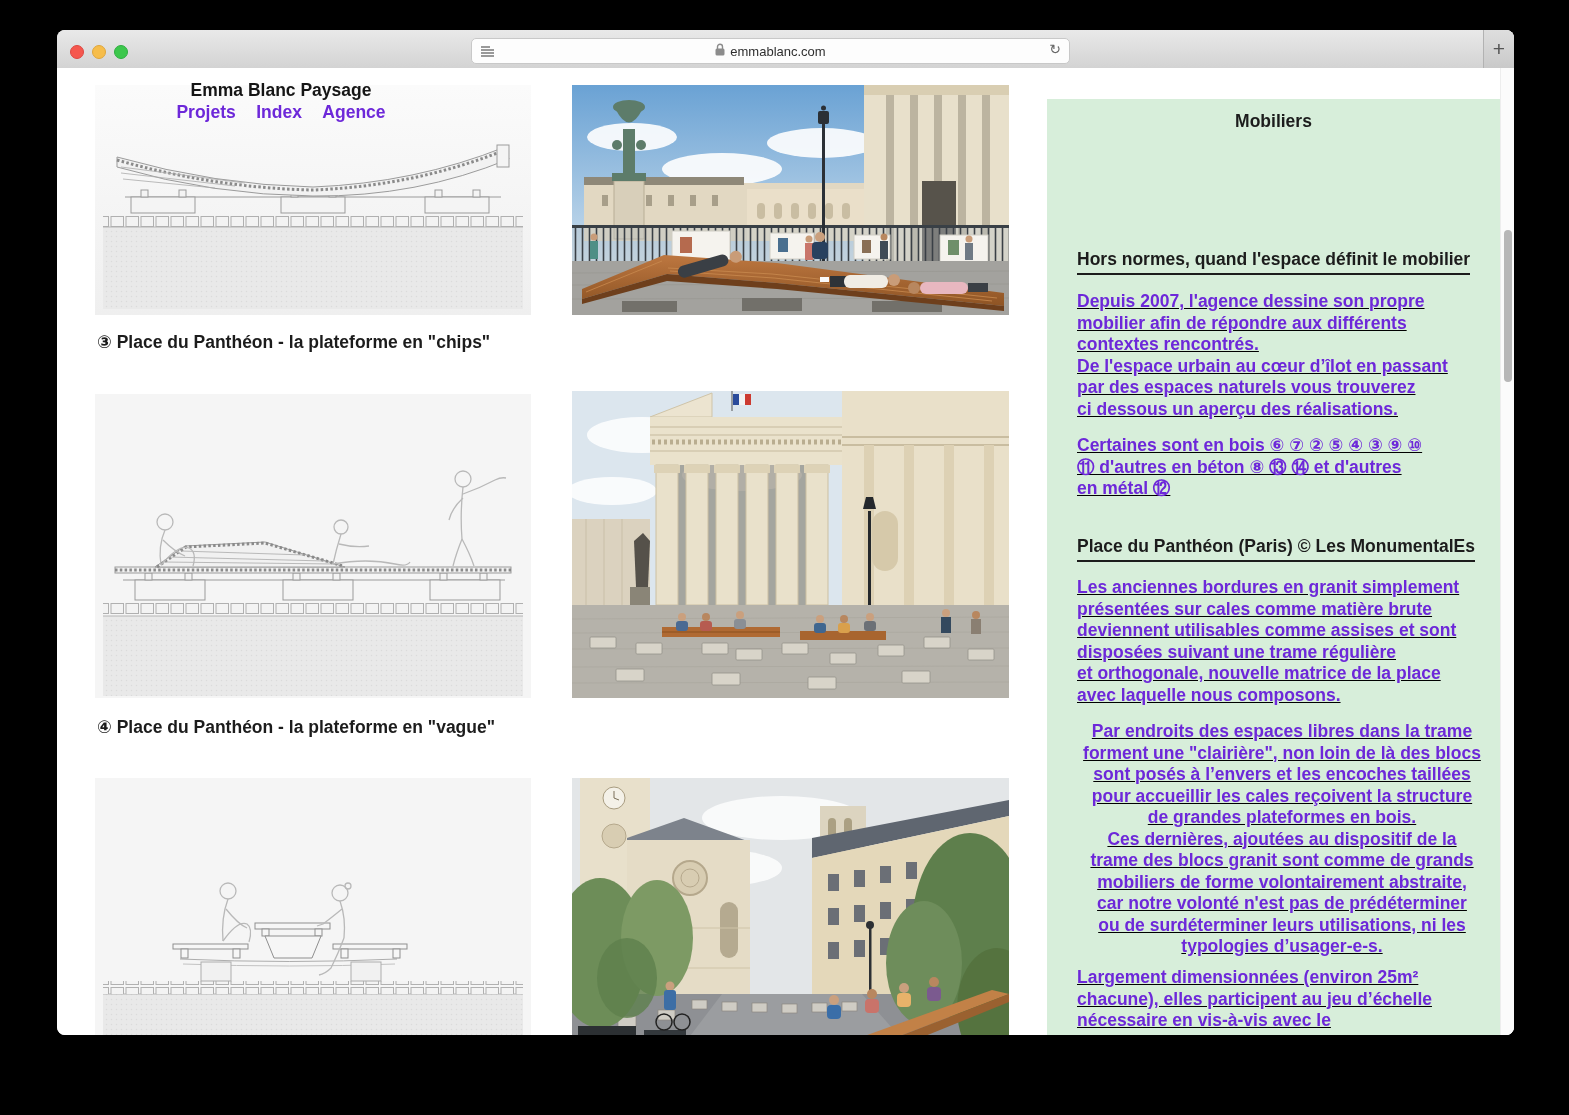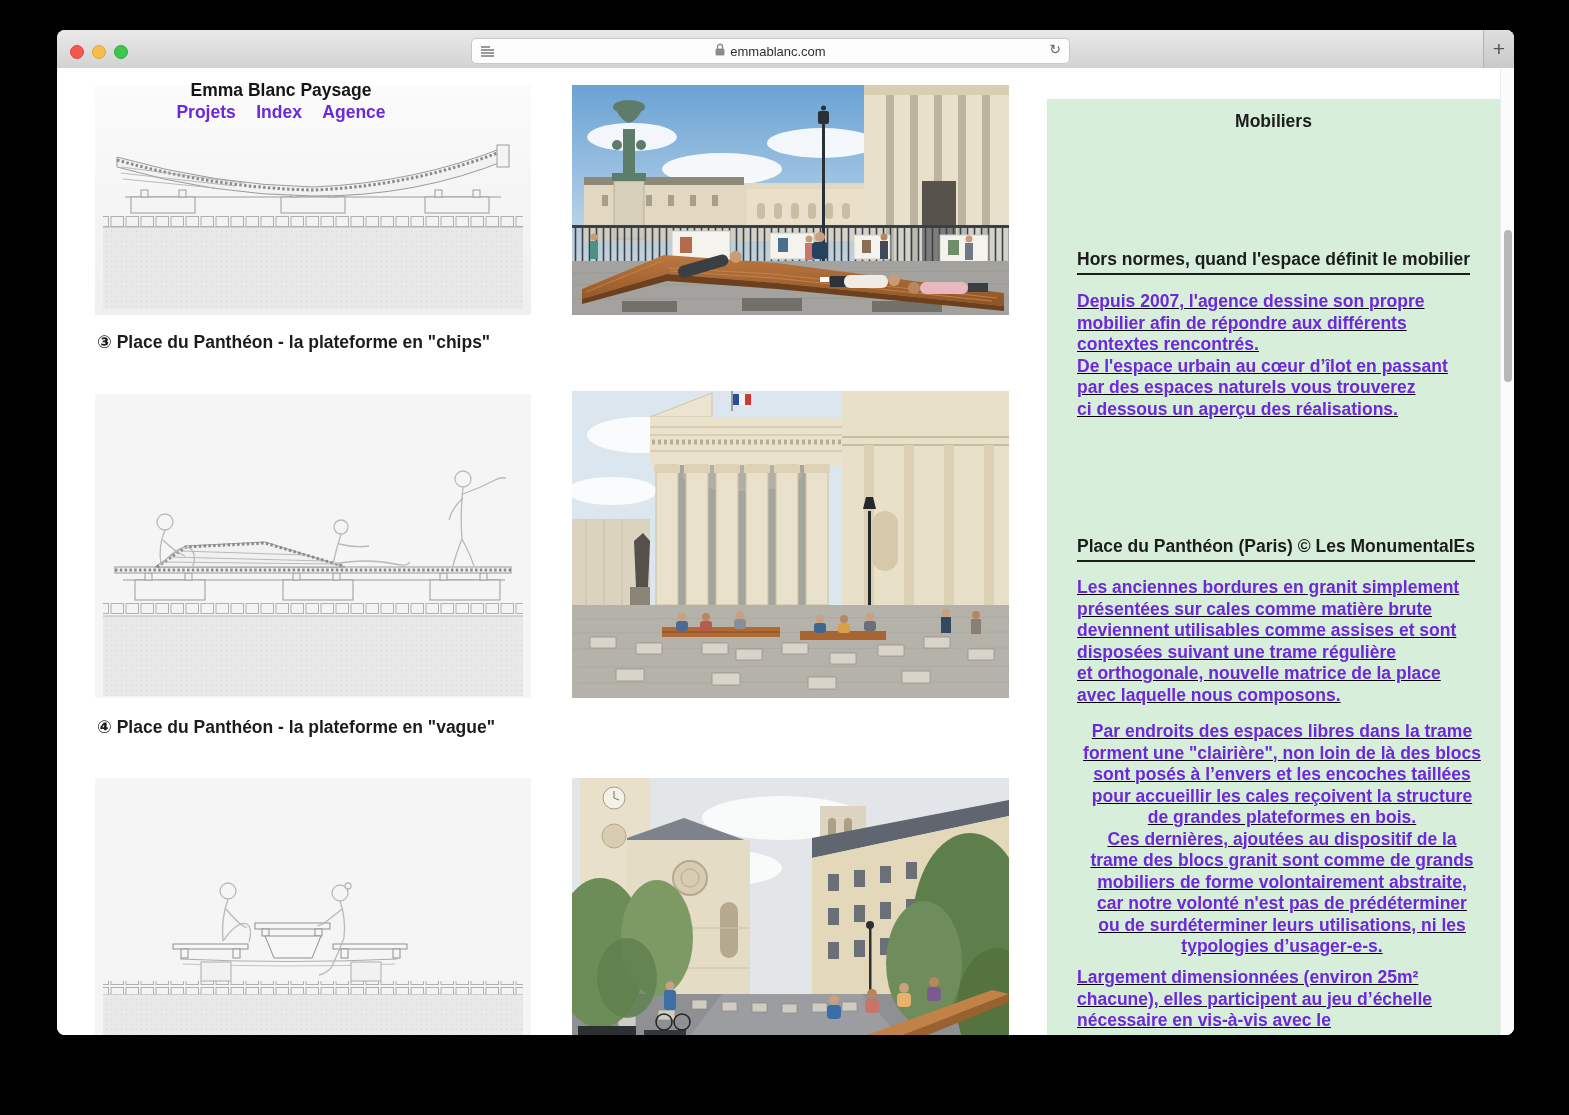--- a/index.html
+++ b/index.html
@@ -624,20 +624,25 @@
         <h2>Hors normes, quand l'espace définit le mobilier</h2>
       </div>
       <div class="block" style="top:192px;">
         <p>Depuis 2007, l'agence dessine son propre
 mobilier afin de répondre aux différents
 contextes rencontrés.
 De l'espace urbain au cœur d’îlot en passant
 par des espaces naturels vous trouverez
 ci dessous un aperçu des réalisations.</p>
       </div>
+      <div class="block" style="top:336px;">
+        <p>Certaines sont en bois ⑥ ⑦ ② ⑤ ④ ③ ⑨ ⑩
+⑪ d'autres en béton ⑧ ⑬ ⑭ et d'autres
+en métal ⑫</p>
+      </div>
 
       <div class="block" style="top:478px;">
         <p>Les anciennes bordures en granit simplement
 présentées sur cales comme matière brute
 deviennent utilisables comme assises et sont
 disposées suivant une trame régulière
 et orthogonale, nouvelle matrice de la place
 avec laquelle nous composons.</p>
       </div>
       <div class="block" style="top:437px;">

